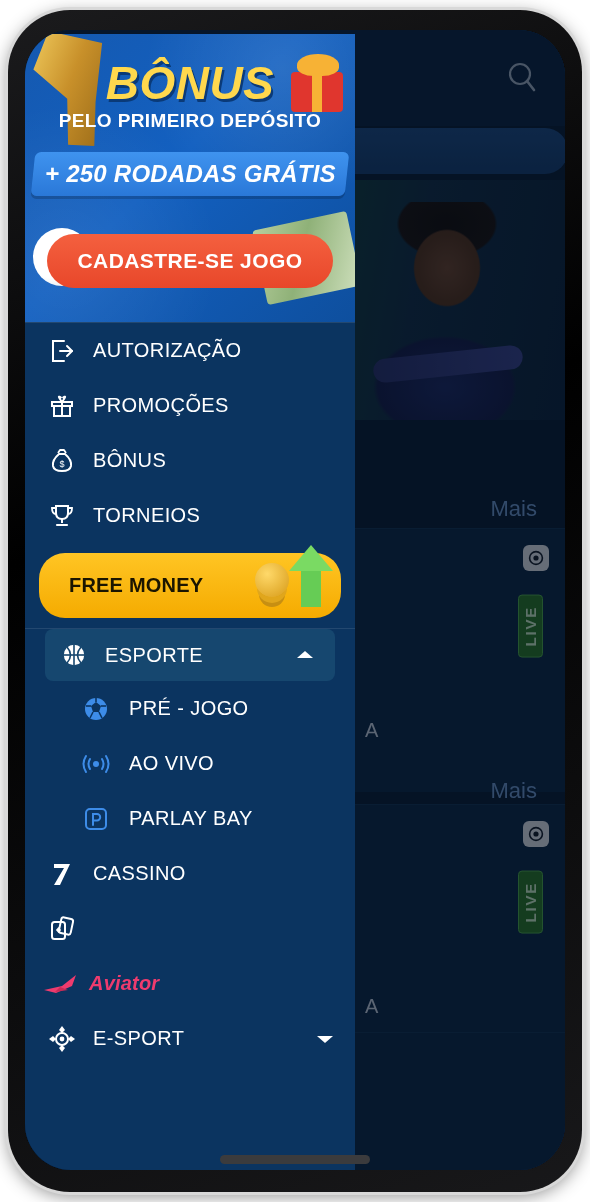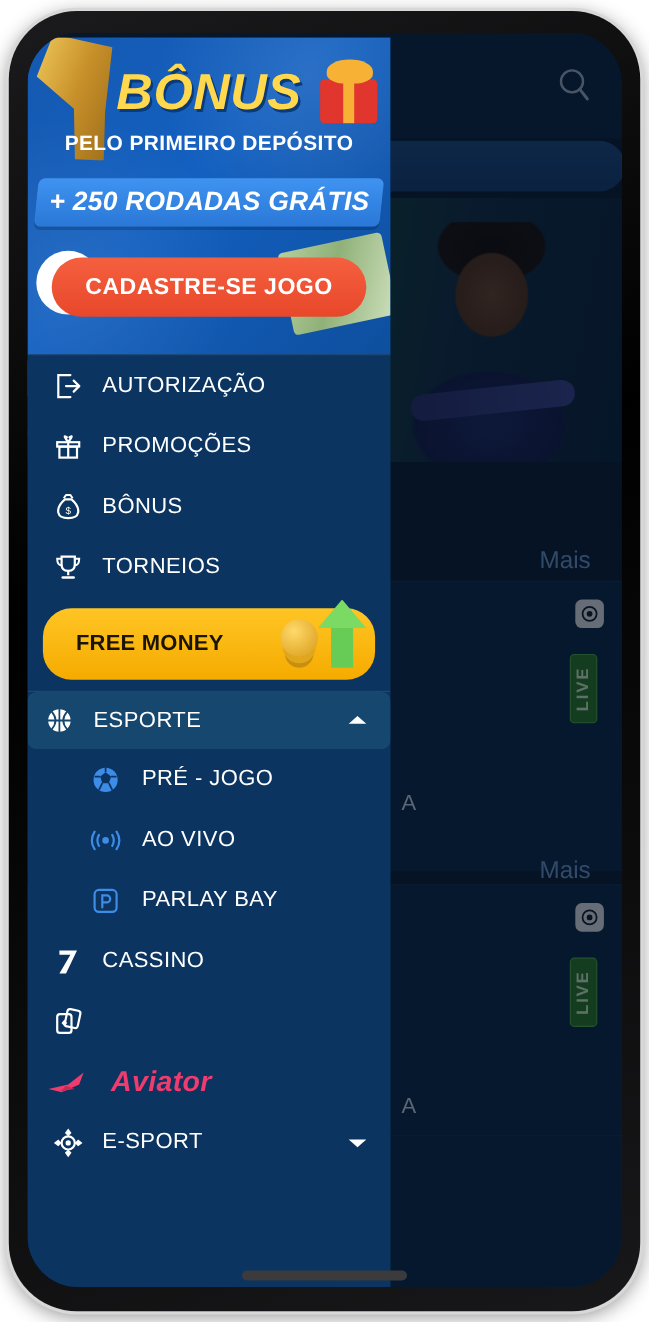--- a/index.html
+++ b/index.html
@@ -181,21 +181,21 @@
   #gift .box { position:absolute; left:4px; top:20px; width:52px; height:40px; background:#e0362e; border-radius:4px;}
   #gift .band { position:absolute; left:25px; top:20px; width:10px; height:40px; background:#f7b235;}
   #gift .bow { position:absolute; left:10px; top:2px; width:42px; height:22px; background:#f7b235; border-radius:50% 50% 40% 40%;}
   #promo-title {
     position: relative; text-align:center; margin-top: 22px;
     font-size: 46px; font-weight: 800; font-style: italic;
     color: #ffd84d; letter-spacing: .01em;
     text-shadow: 2px 3px 0 #0a3a78;
   }
   #promo-sub {
-    position: relative; text-align:center; margin-top: 10px;
+    position: relative; text-align:center; 
     font-size: 19px; font-weight: 700; color:#ffffff; letter-spacing: .02em;
   }
   #promo-ribbon {
     position: relative; margin: 20px 8px 0 8px; height: 44px;
     background: linear-gradient(180deg,#3f93ef,#2a78d8);
     border-radius: 6px;
     display:flex; align-items:center; justify-content:center;
     transform: skewX(-6deg);
     box-shadow: 0 3px 0 rgba(0,0,0,.18);
   }
@@ -233,21 +233,21 @@
   .menu-item .ico {
     width: 46px; display:flex; align-items:center; justify-content:center;
     flex: 0 0 46px;
   }
   .menu-item .lbl {
     color:#ffffff; font-size: 20px; letter-spacing:.02em; margin-left: 8px;
   }
   .menu-item.sub .lbl { margin-left: 10px; }
   .menu-item.sub { padding-left: 48px; }
   .menu-item.active {
-    background: #16476f; border-radius: 8px; margin: 0 0; padding-left: 6px;
+    background: #16476f; border-radius: 8px; margin: 0 20px; padding-left: 6px;
     height: 52px;
   }
   .caret { margin-left: auto; margin-right: 20px; }
 
   #free-money {
     position: relative; margin: 10px 14px 10px 14px; height: 65px;
     background: linear-gradient(180deg,#ffc524,#f5ab00);
     border-radius: 26px; display:flex; align-items:center;
     overflow: visible;
   }
@@ -260,22 +260,22 @@
     box-shadow: 0 8px 0 -2px #e0a61c, 0 14px 0 -4px #c78f12;
   }
   #fm-arrow {
     position:absolute; right: 8px; top: -8px; width: 44px; height: 62px;
   }
   #fm-arrow .stem{position:absolute;left:12px;top:22px;width:20px;height:40px;background:#66cc55;}
   #fm-arrow .head{position:absolute;left:0;top:0;width:44px;height:26px;background:#7ada63;
     clip-path: polygon(50% 0,100% 100%,0 100%);}
 
   #aviator-label {
-    color: #ef3b6e; font-size: 26px; font-weight: 800; font-style: italic;
-    margin-left: 16px; letter-spacing: .01em;
+    color: #ef3b6e; font-size: 20px; font-weight: 800; font-style: italic;
+    margin-left: 4px; letter-spacing: .01em;
   }
 
   
   #home-indicator {
     position:absolute; left:50%; transform:translateX(-50%); bottom: 6px;
     width: 150px; height: 9px; border-radius: 5px;
     background: #3b3b3d; z-index: 40;
   }
   svg { display:block; }
 </style>

